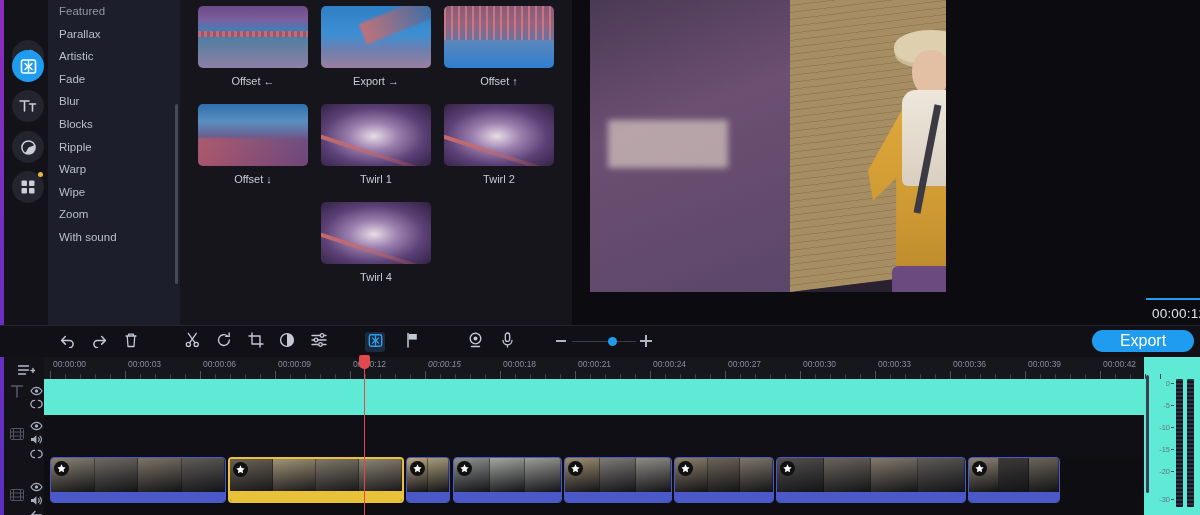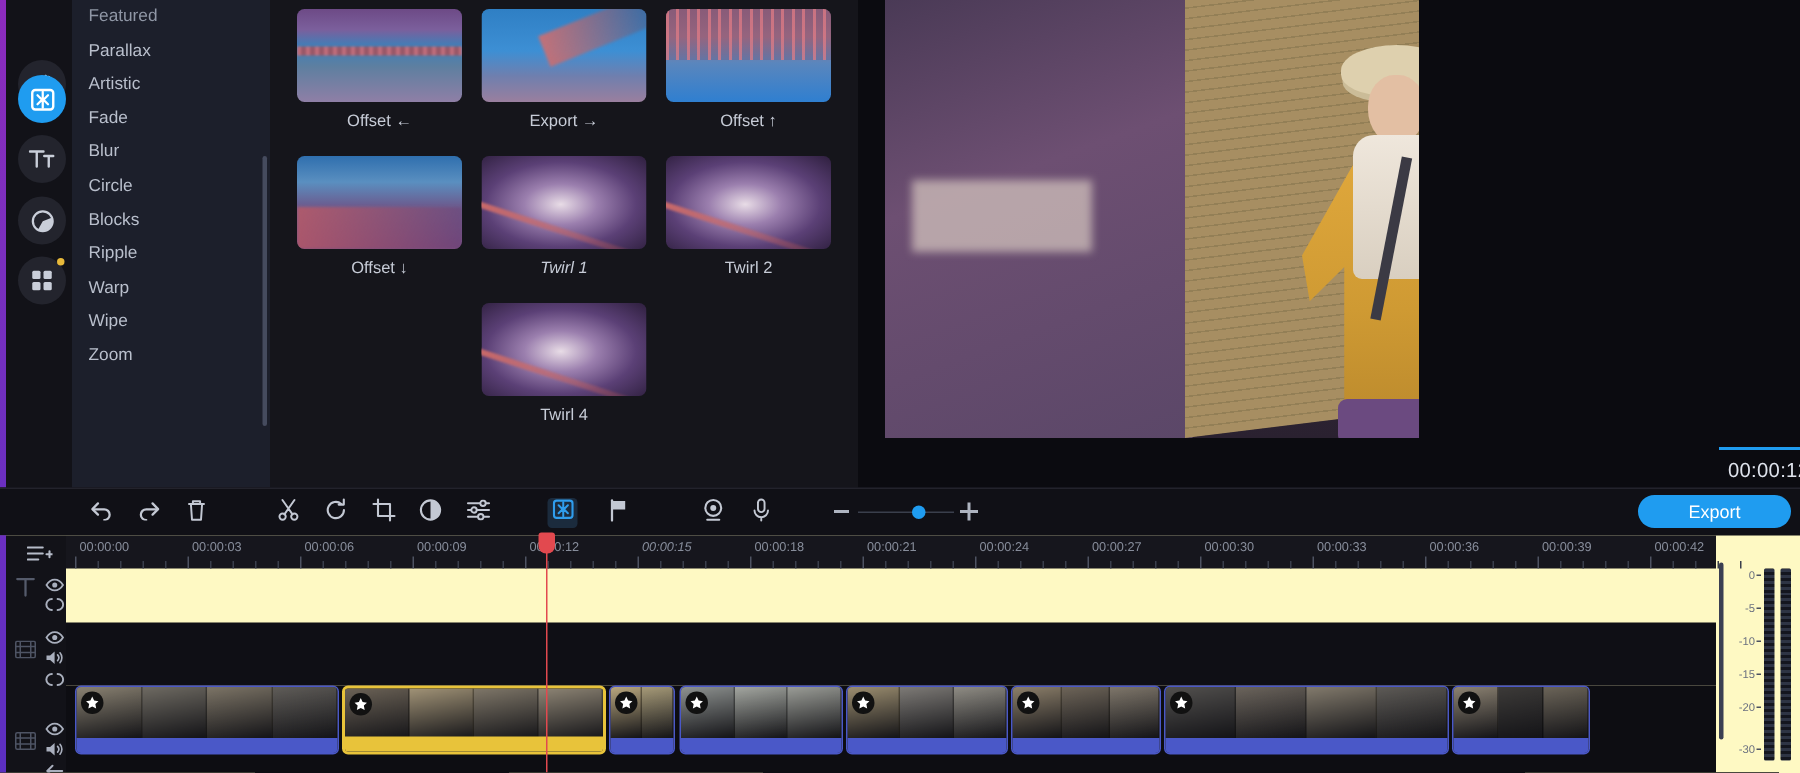--- a/index.html
+++ b/index.html
@@ -165,26 +165,26 @@
   #zoom-minus { position:absolute; left:556px; top:14px; width:10px; height:2px; background:#aeb4c0; cursor:pointer; }
   #zoom-track { position:absolute; left:572px; top:14.5px; width:64px; height:1.5px; background:#3a3f4c; }
   #zoom-knob { position:absolute; left:608px; top:11px; width:9px; height:9px; border-radius:50%;
       background:#1f9cf0; cursor:pointer; }
   #zoom-plus { position:absolute; left:640px; top:9px; width:12px; height:12px; cursor:pointer; }
   #zoom-plus::before, #zoom-plus::after { content:""; position:absolute; background:#aeb4c0; }
   #zoom-plus::before { left:0; top:5px; width:12px; height:2px; }
   #zoom-plus::after { left:5px; top:0; width:2px; height:12px; }
   #export-btn {
     position:absolute; left:1092px; top:330px; width:102px; height:22px; border-radius:11px;
-    background:#1f9cf0; color:#fff; font-size:12px; display:flex; align-items:center;
+    background:#1f9cf0; color:#fff; font-size:16px; display:flex; align-items:center;
     justify-content:center; cursor:pointer; font-weight:500;
   }
 
   
-  #timeline { position:absolute; left:0; top:357px; width:1200px; height:158px; background:#fef9c3; }
+  #timeline { position:absolute; left:0; top:357px; width:1200px; height:158px; background:#5eead4; }
   #tl-rail { position:absolute; left:0; top:0; width:44px; height:158px; background:#121218;
       border-left:4px solid #6b2fc0; }
   #tl-rail::before { content:""; position:absolute; left:-4px; top:0; width:4px; height:158px;
       background:linear-gradient(180deg,#6b2fc0,#5b2fc0); }
   .th-icon { position:absolute; cursor:pointer; }
 
   #ruler { position:absolute; left:44px; top:0; width:1100px; height:22px; background:#16161d; }
   .rl-label { position:absolute; top:2px; font-size:8.5px; color:#878d9b; white-space:nowrap; }
   .rl-major { position:absolute; top:14px; width:1px; height:8px; background:#4e5362; }
   .rl-minor { position:absolute; top:17px; width:1px; height:5px; background:#3a3f4c; }
@@ -274,26 +274,26 @@
     </div>
   </div>
 
   <div id="category-panel">
     <div id="cat-list">
         <div class="cat-item first">Featured</div>
         <div class="cat-item">Parallax</div>
         <div class="cat-item">Artistic</div>
         <div class="cat-item">Fade</div>
         <div class="cat-item">Blur</div>
-        <div class="cat-item">Circle</div>
         <div class="cat-item">Blocks</div>
         <div class="cat-item">Ripple</div>
         <div class="cat-item">Warp</div>
         <div class="cat-item">Wipe</div>
         <div class="cat-item">Zoom</div>
+        <div class="cat-item">With sound</div>
       </div>
     <div id="cat-scrollbar"></div>
   </div>
 
   <div id="transitions-panel">
       <div class="tr-cell" style="left: 12px; top: 6px;">
         <div class="tr-thumb">
           <div class="art a-off-l"></div>
         </div>
         <div class="tr-label">Offset ←</div>
@@ -309,21 +309,21 @@
           <div class="art a-off-u"></div>
         </div>
         <div class="tr-label">Offset ↑</div>
       </div>
       <div class="tr-cell" style="left: 12px; top: 104px;">
         <div class="tr-thumb">
           <div class="art a-off-d"></div>
         </div>
         <div class="tr-label">Offset ↓</div>
       </div>
-      <div class="tr-cell" style="left: 135px; top: 104px; font-style: italic;">
+      <div class="tr-cell" style="left: 135px; top: 104px;">
         <div class="tr-thumb">
           <div class="art a-twirl">
             <i class="s1"></i>
           </div>
         </div>
         <div class="tr-label">Twirl 1</div>
       </div>
       <div class="tr-cell" style="left: 258px; top: 104px;">
         <div class="tr-thumb">
           <div class="art a-twirl">

